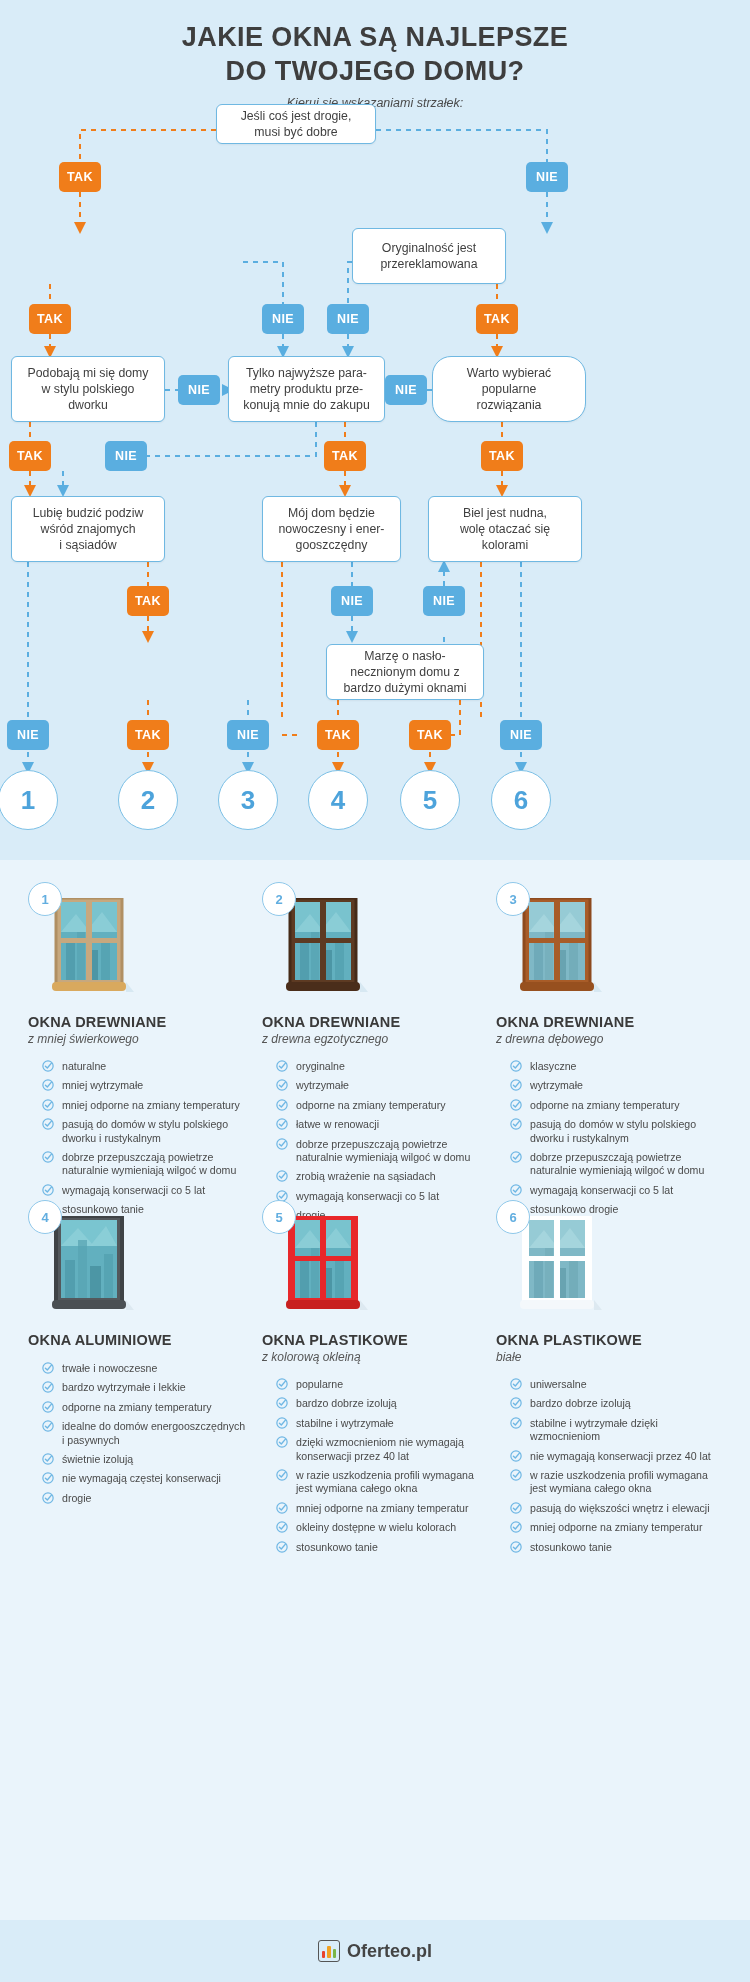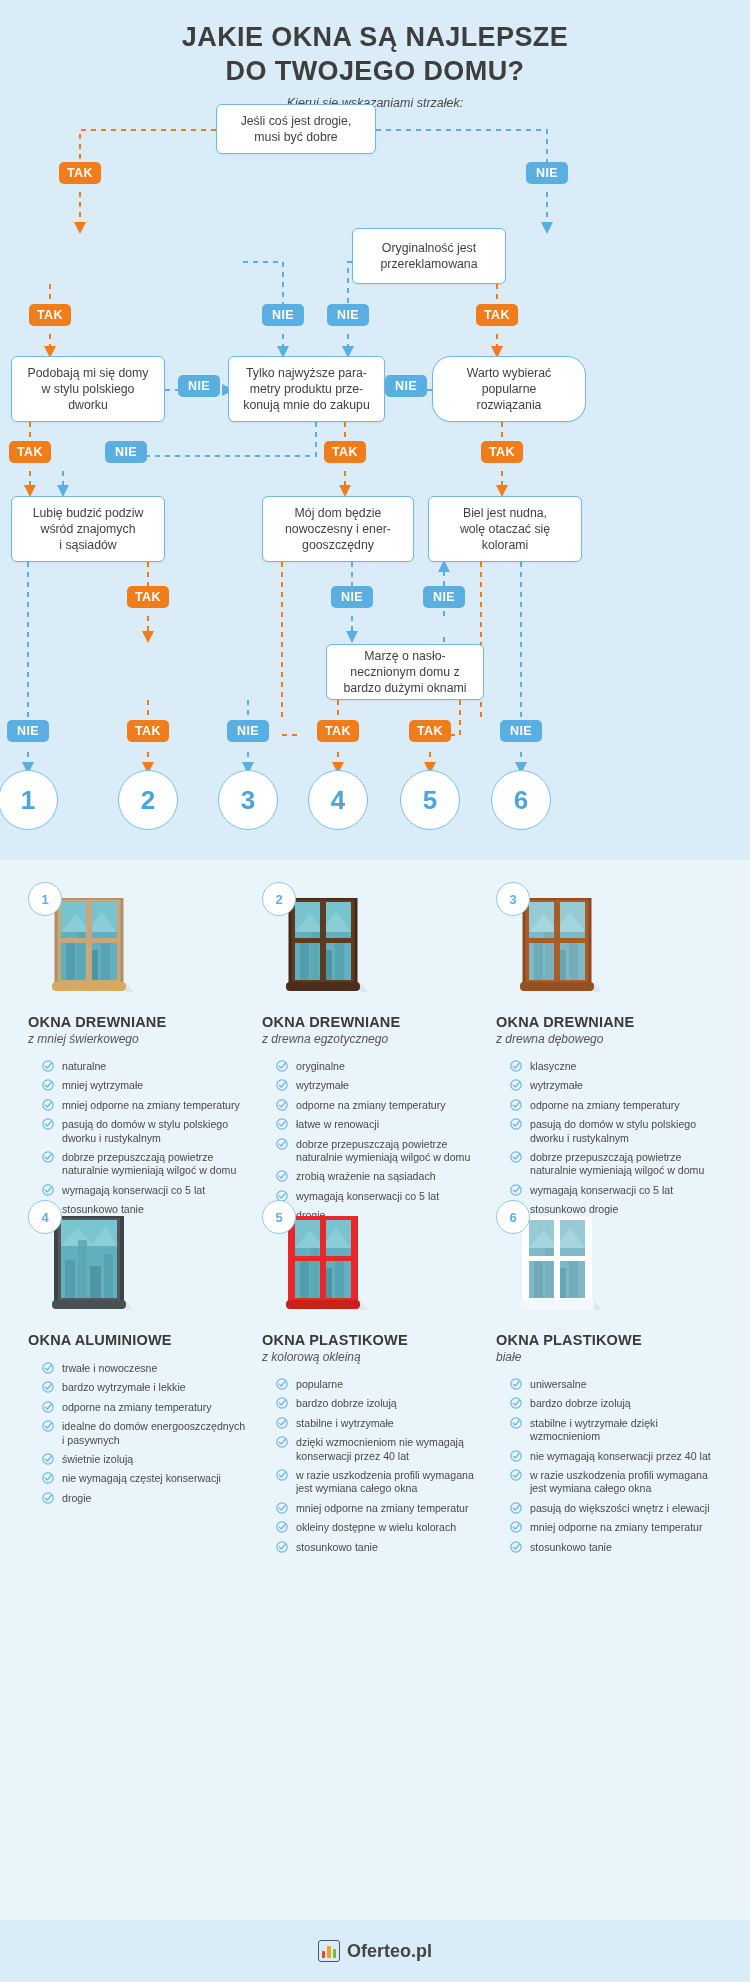--- a/index.html
+++ b/index.html
@@ -54,21 +54,21 @@
     display: flex;
     align-items: center;
     justify-content: center;
     padding: 4px 6px;
     box-shadow: 0 1px 2px rgba(0,0,0,0.05);
   }
 
   .chip {
     position: absolute;
     width: 42px;
-    height: 22px;
+    height: 30px;
     border-radius: 5px;
     color: #fff;
     font-size: 12.5px;
     font-weight: bold;
     letter-spacing: 0.4px;
     display: flex;
     align-items: center;
     justify-content: center;
   }
   .chip.tak { background: #f07d1a; }
@@ -269,21 +269,21 @@
 
         <path d="M28,752 L28,768" stroke="#5aaee0" marker-end="url(#ab)"></path>
         <path d="M148,752 L148,768" stroke="#f07d1a" marker-end="url(#ao)"></path>
         <path d="M248,752 L248,768" stroke="#5aaee0" marker-end="url(#ab)"></path>
         <path d="M338,752 L338,768" stroke="#f07d1a" marker-end="url(#ao)"></path>
         <path d="M430,752 L430,768" stroke="#f07d1a" marker-end="url(#ao)"></path>
         <path d="M521,752 L521,768" stroke="#5aaee0" marker-end="url(#ab)"></path>
       </g>
     </svg>
 
-    <div class="node" style="left:216px; top:104px; width:160px; height:50px;">
+    <div class="node" style="left:216px; top:104px; width:160px; height:40px;">
       <span>Jeśli coś jest drogie,<br>musi być dobre</span>
       </div>
 
 
     <div class="node" style="left:352px; top:228px; width:154px; height:56px;">
       <span>Oryginalność jest<br>przereklamowana</span>
       </div>
 
     <div class="node" style="left:11px; top:356px; width:154px; height:66px;">
       <span>Podobają mi się domy<br>w stylu polskiego<br>dworku</span>
@@ -294,21 +294,21 @@
       </div>
 
     <div class="node" style="left:432px; top:356px; width:154px; height:66px;border-radius:19px;">
       <span>Warto wybierać<br>popularne<br>rozwiązania</span>
       </div>
 
     <div class="node" style="left:11px; top:496px; width:154px; height:66px;">
       <span>Lubię budzić podziw<br>wśród znajomych<br>i sąsiadów</span>
       </div>
 
-    <div class="node" style="left:262px; top:496px; width:152px; height:66px;">
+    <div class="node" style="left:262px; top:496px; width:139px; height:66px;">
       <span>Mój dom będzie<br>nowoczesny i ener-<br>gooszczędny</span>
       </div>
 
     <div class="node" style="left:428px; top:496px; width:154px; height:66px;">
       <span>Biel jest nudna,<br>wolę otaczać się<br>kolorami</span>
       </div>
 
 
     <div class="node" style="left:326px; top:644px; width:158px; height:56px;">
       <span>Marzę o nasło-<br>necznionym domu z<br>bardzo dużymi oknami</span>

